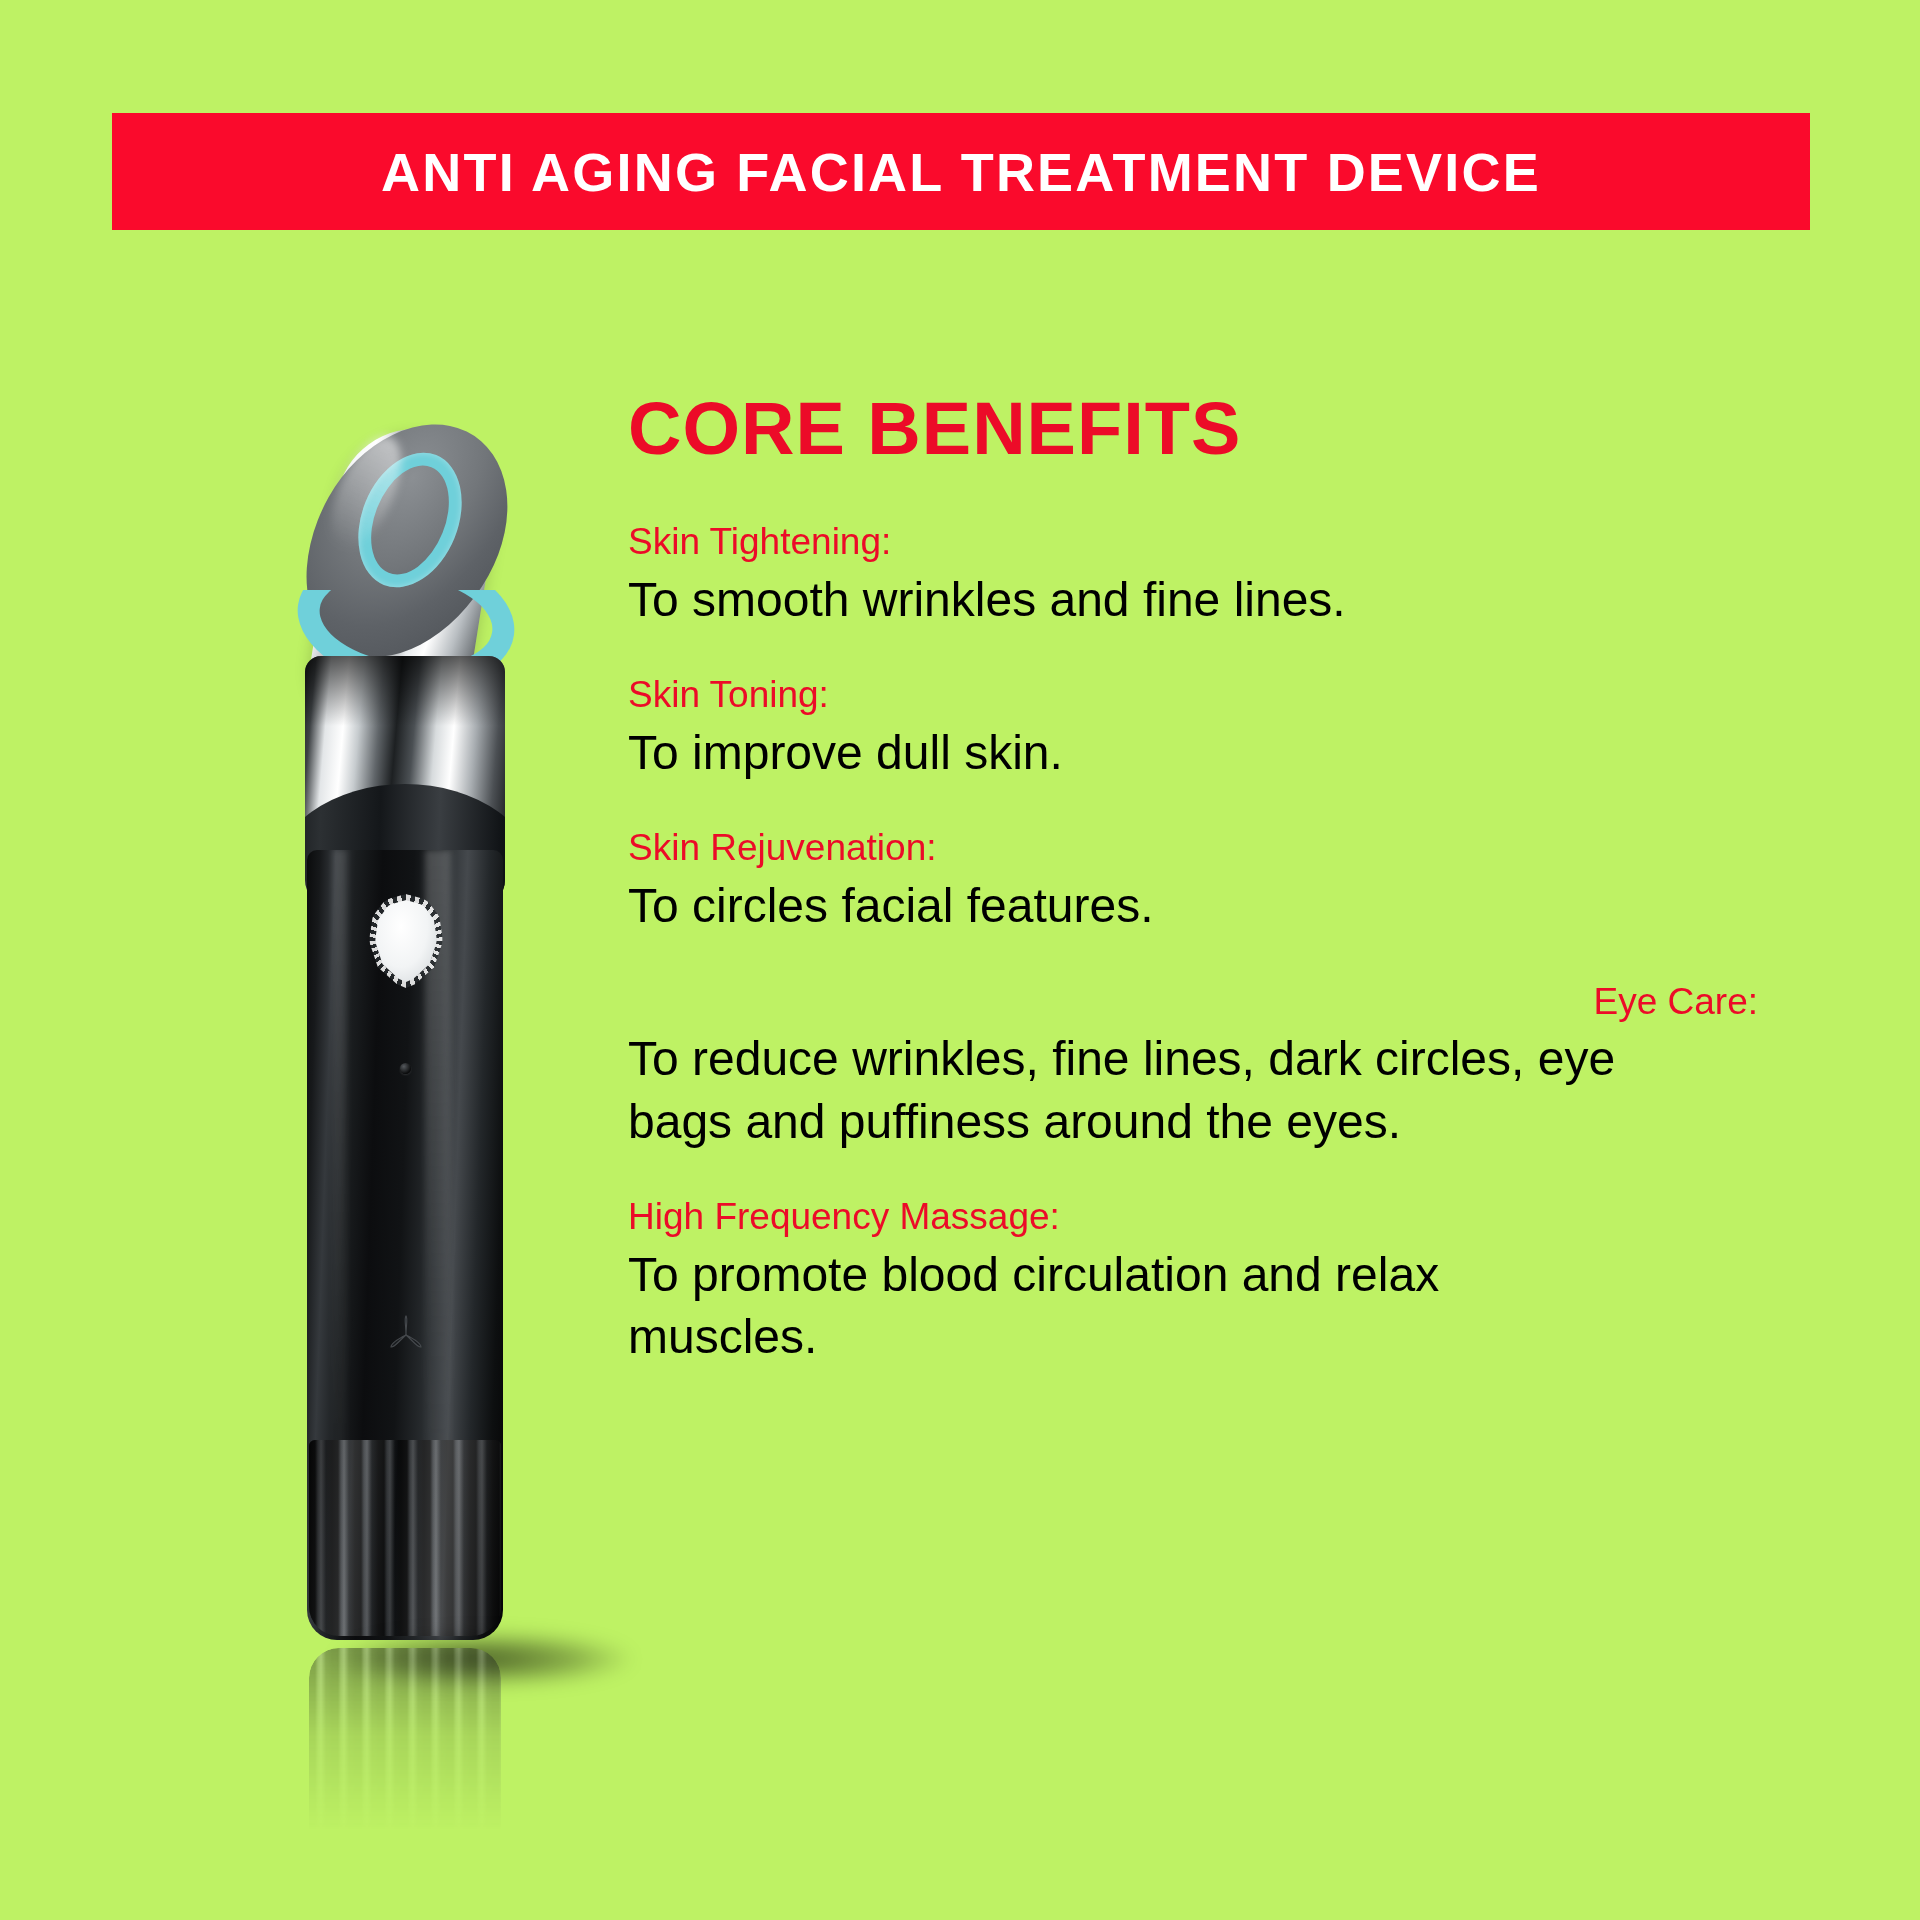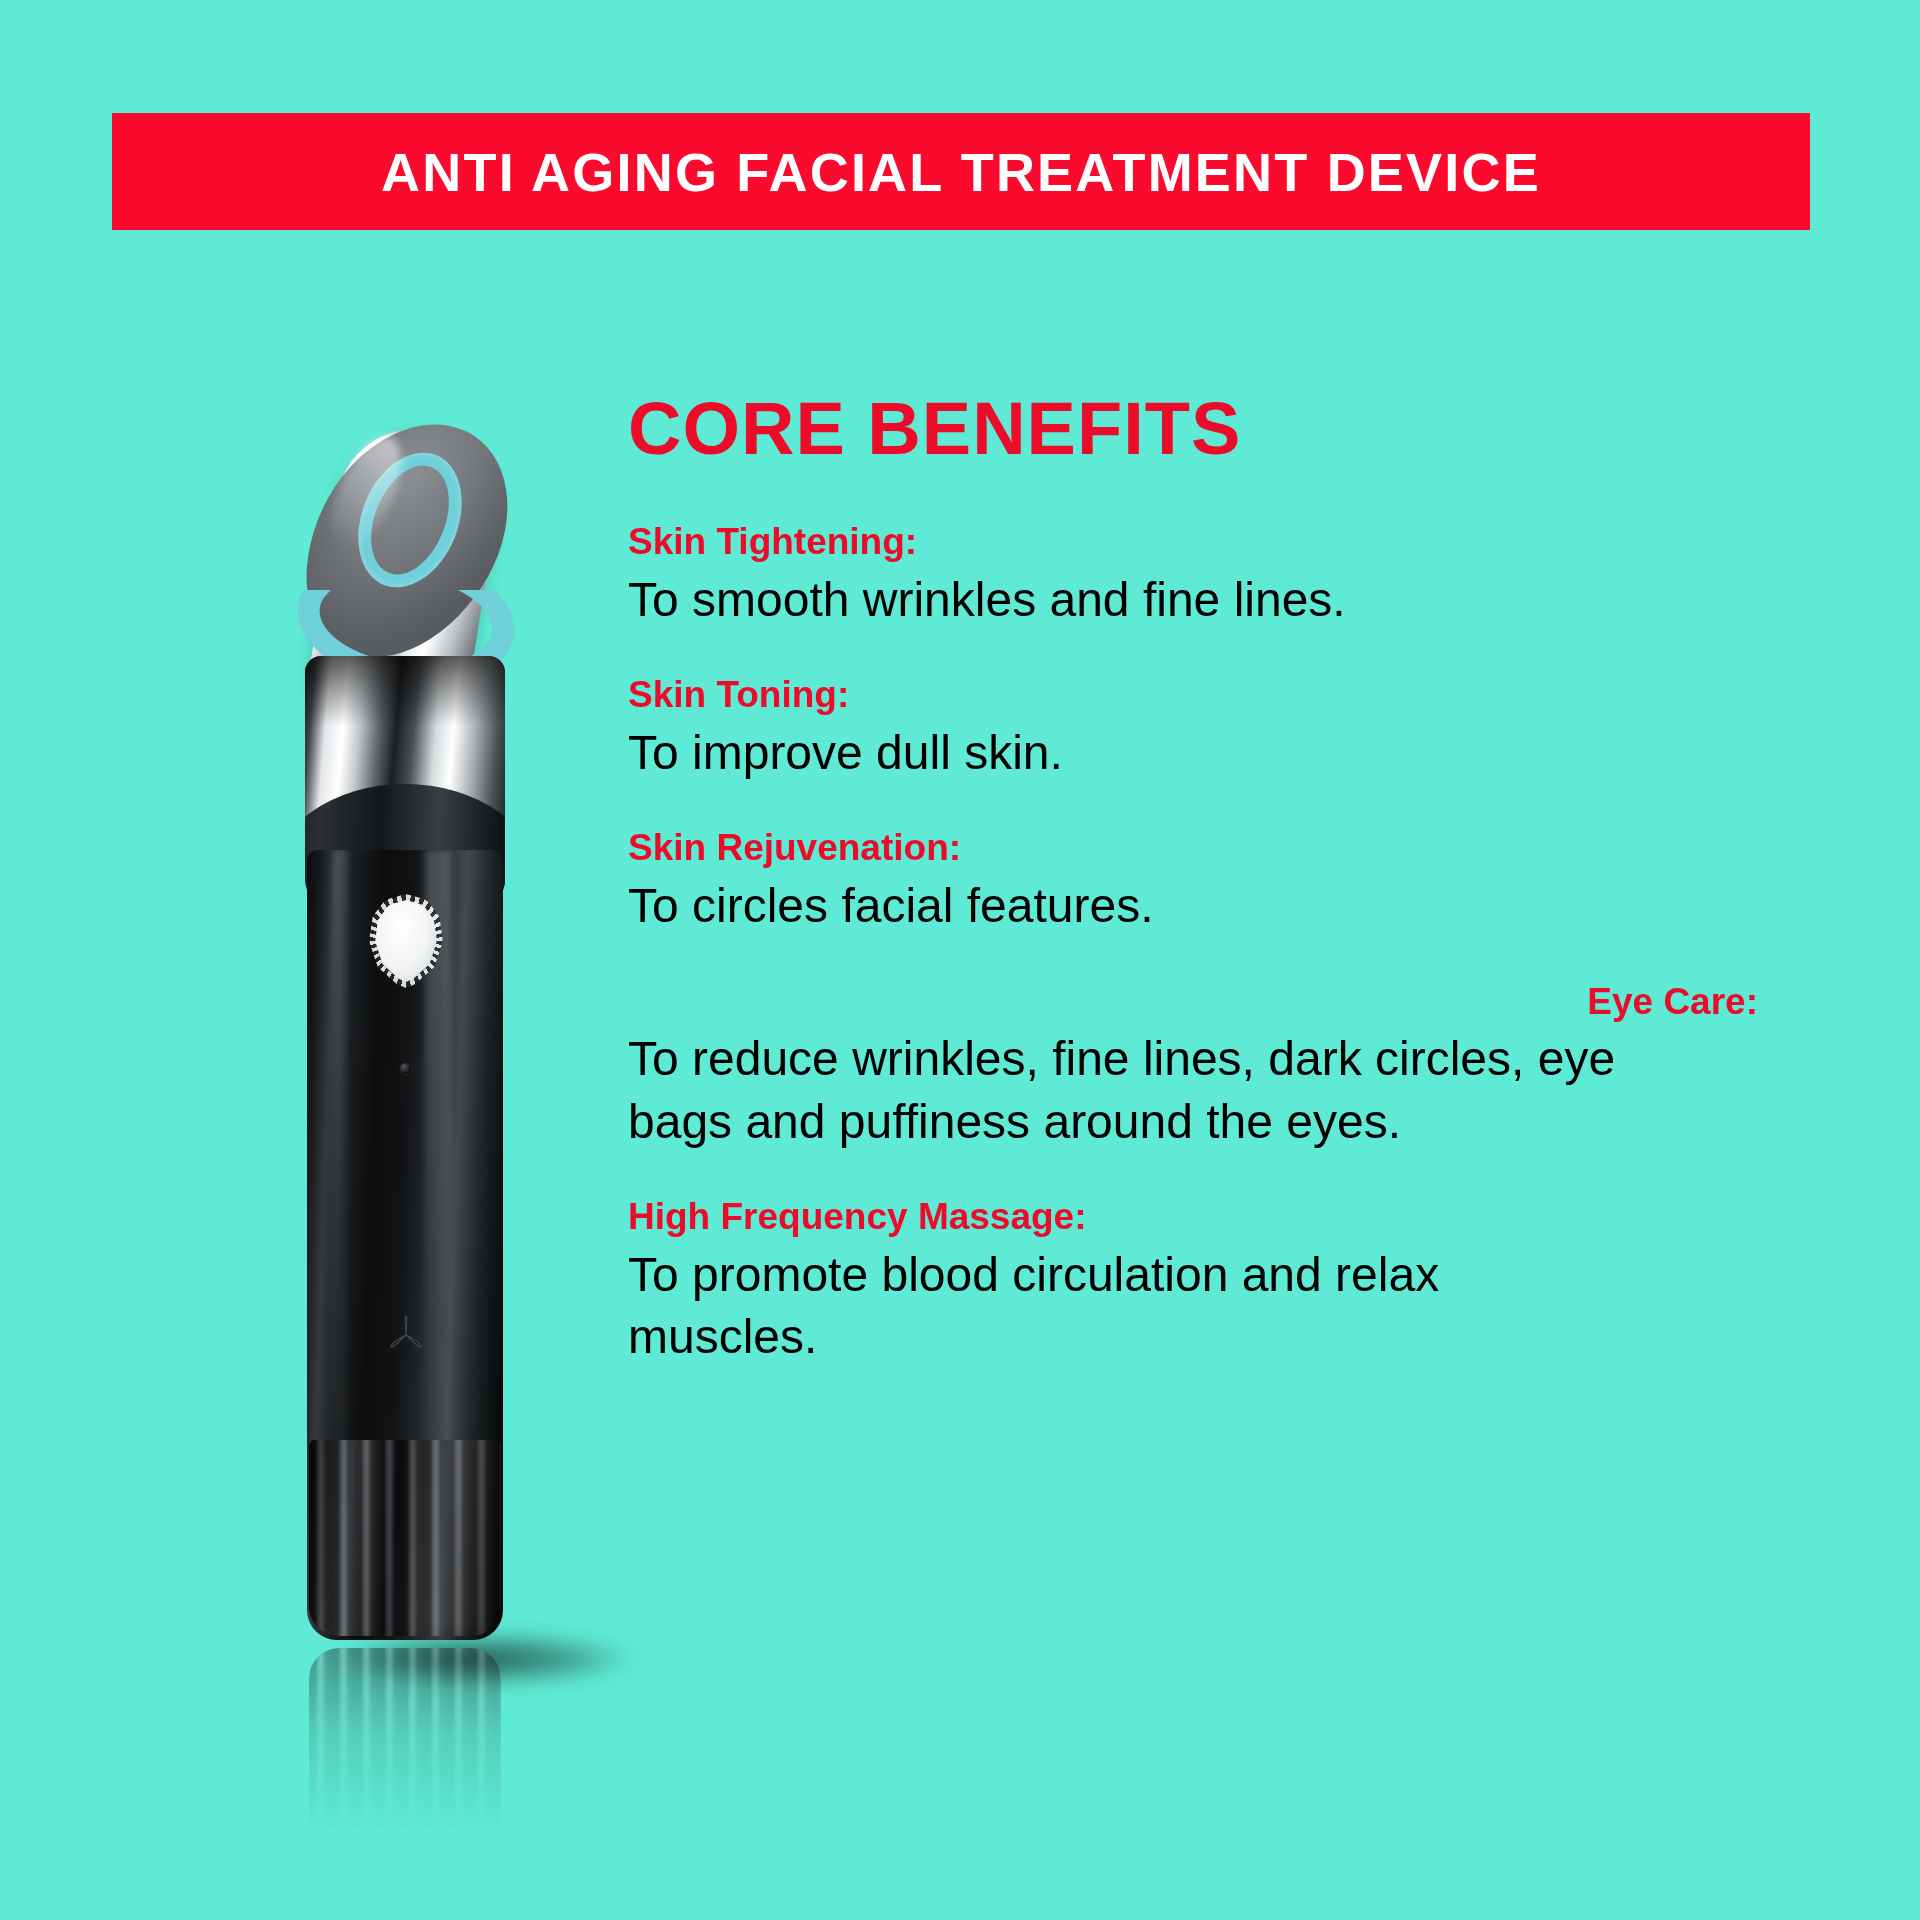--- a/index.html
+++ b/index.html
@@ -3,21 +3,21 @@
 <meta charset="utf-8">
 <style>
   html,body{margin:0;padding:0;}
   body{
     width:1920px;height:1920px;
     background:#ffffff;
     font-family:"Liberation Sans", sans-serif;
     overflow:hidden;
     position:relative;
   }
-  #page{position:absolute;inset:0;background:#5eead4;}
+  #page{position:absolute;inset:0;background:#bef264;}
 
   
   .banner{
     position:absolute;
     left:112px;top:113px;
     width:1698px;height:117px;
     background:var(--red,#fa0a2c);
     display:flex;align-items:center;justify-content:center;
   }
   .banner-title{
@@ -225,21 +225,21 @@
     letter-spacing:1px;
     line-height:1;
     margin:0 0 52px 0;
   }
   .benefit{margin-bottom:40px;}
   .benefit:last-child{margin-bottom:0;}
   .benefit-label{
     color:var(--red,#ec0b28);
     font-size:37px;
     line-height:1.32;
-    font-weight:bold;
+    font-weight:normal;
     margin:0;
   }
   .benefit-desc{
     color:#000000;
     font-size:48px;
     line-height:1.3;
     font-weight:normal;
     margin:2px 0 0 0;
     max-width:1010px;
   }

